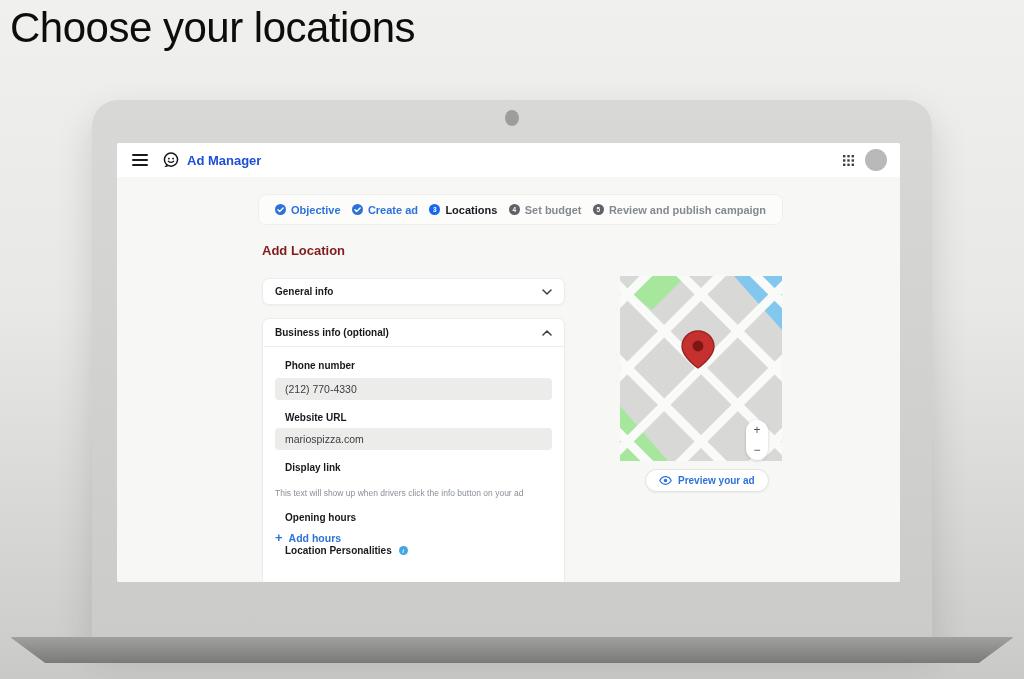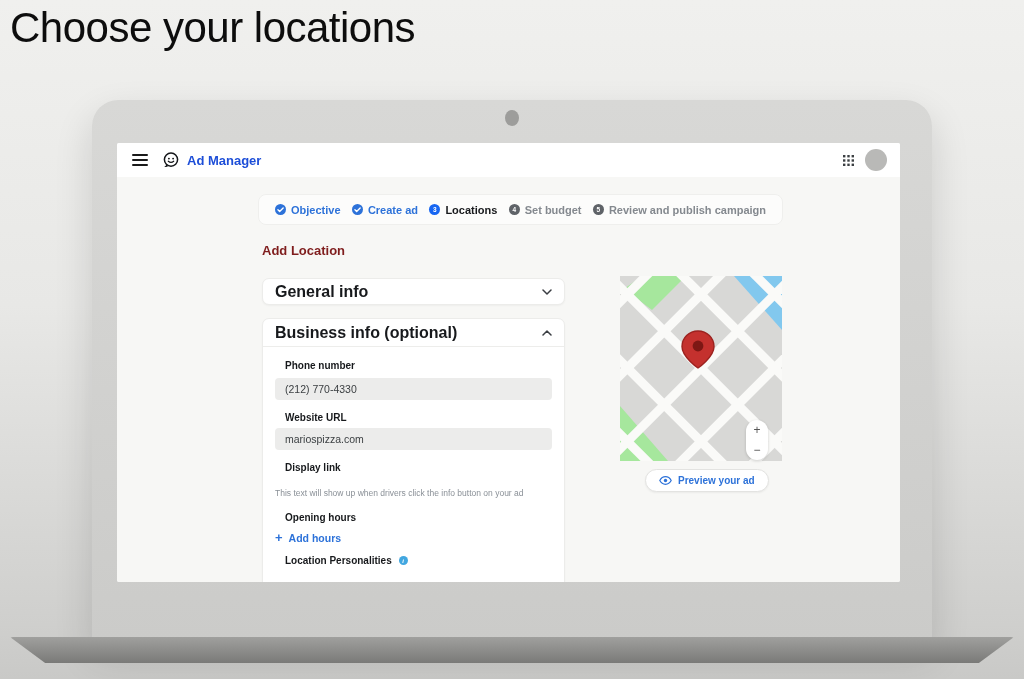--- a/index.html
+++ b/index.html
@@ -65,36 +65,36 @@
   }
   .num.active{background:#1766f2;}
   .num.todo{background:#5f6368;}
   
   .form-title{position:absolute;left:145px;top:66px;margin:0;font-size:13px;font-weight:800;color:#7f1d1d;}
   .card{
     position:absolute;background:#fff;border:1px solid #ececea;border-radius:7px;
     box-shadow:0 1px 2px rgba(0,0,0,0.04);box-sizing:border-box;
   }
   .acc-general{left:145px;top:101px;width:303px;height:27px;display:flex;align-items:center;justify-content:space-between;padding:0 12px;cursor:pointer;}
-  .acc-label{font-size:16px;font-weight:800;color:#17191c;}
+  .acc-label{font-size:10px;font-weight:800;color:#17191c;}
   .card-business{left:145px;top:141px;width:303px;height:330px;}
   .acc-head{height:27px;display:flex;align-items:center;justify-content:space-between;padding:0 12px;border-bottom:1px solid #ededeb;cursor:pointer;}
   .acc-body{padding:8px 12px 0 12px;}
   .fld-label{font-size:10px;font-weight:800;color:#17191c;padding-left:10px;}
   .fld-input{
     display:block;width:100%;box-sizing:border-box;height:22px;margin-top:5px;
     background:#ececeb;border:none;border-radius:4px;padding:4px 10px;
     font-family:"Liberation Sans",sans-serif;font-size:10.5px;color:#3c4043;
   }
   .mt12{margin-top:12px;display:block;}
   .helper{font-size:8.5px;color:#8a9097;margin-top:15px;}
   .add-hours{display:flex;align-items:center;gap:6px;margin-top:9px;color:#2d72d9;cursor:pointer;}
   .add-hours .plus{font-size:13px;font-weight:700;line-height:10px;}
   .add-hours .txt{font-size:10.5px;font-weight:600;text-align:right;}
-  .pers-row{display:flex;align-items:center;gap:7px;margin-top:11px;}
+  .pers-row{display:flex;align-items:center;gap:7px;margin-top:1px;}
   .info-dot{
     width:9px;height:9px;border-radius:50%;background:#42a7e0;color:#fff;
     font-size:6px;font-weight:700;display:flex;align-items:center;justify-content:center;font-style:italic;
   }
   
   .map-box{position:absolute;left:503px;top:99px;width:162px;height:185px;cursor:pointer;}
   .zoomctl{
     position:absolute;left:126px;top:144px;width:22px;height:40px;background:#fff;border-radius:11px;
     box-shadow:0 1px 3px rgba(0,0,0,0.18);display:flex;flex-direction:column;overflow:hidden;
   }

